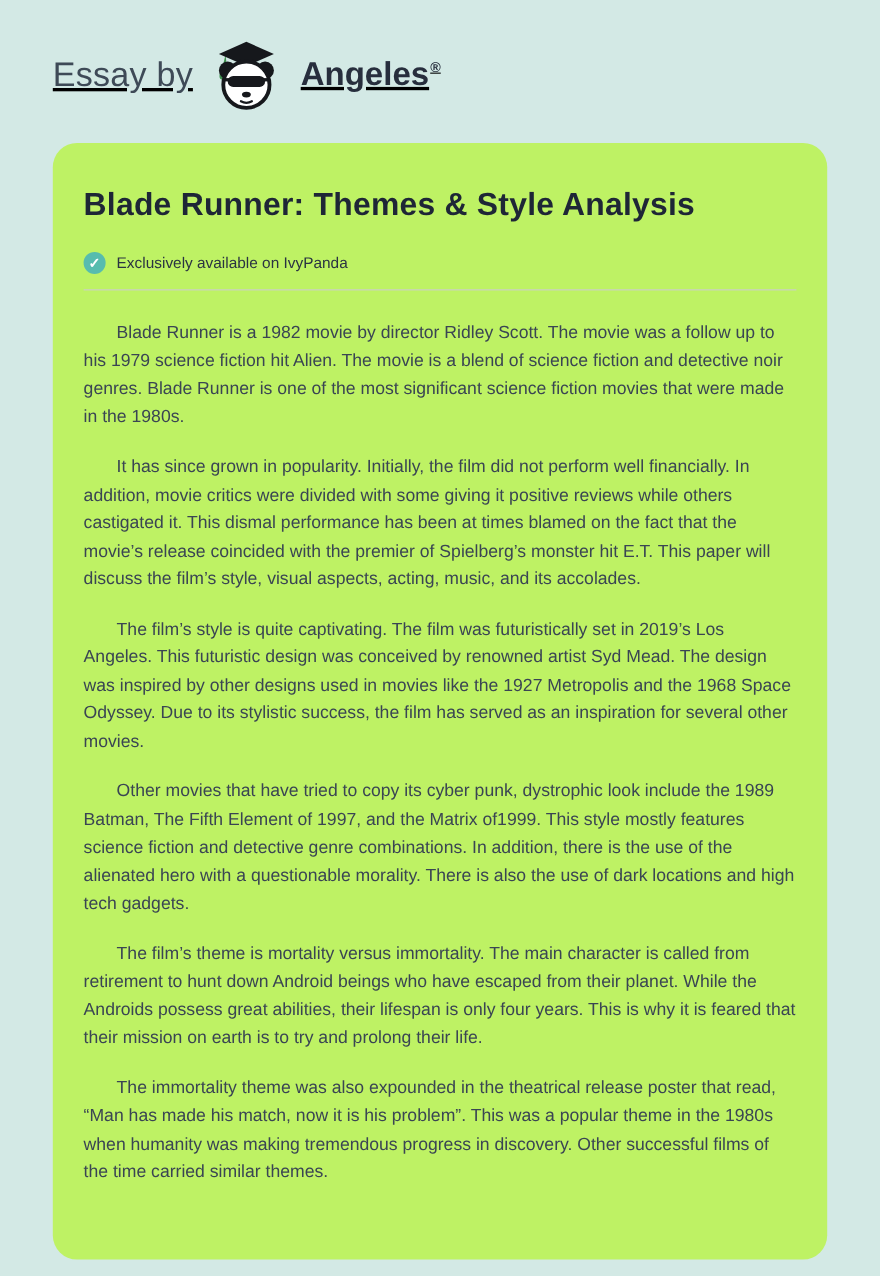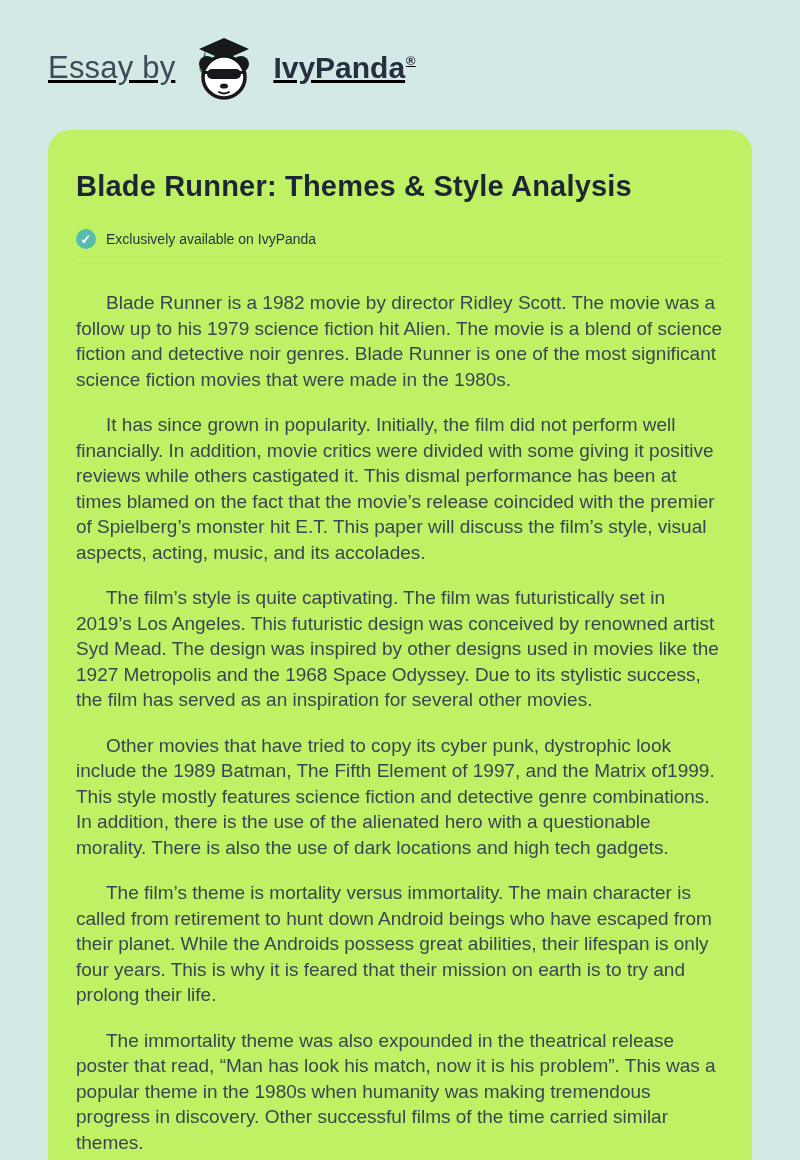--- a/index.html
+++ b/index.html
@@ -75,21 +75,21 @@
     font-size: 14px;
     font-weight: normal;
     color: #2a3342;
   }
   .divider {
     border: none;
     border-top: 1px solid #cccccc;
     margin: 12px 0 26px 0;
   }
   .body-text p {
-    font-size: 19px;
+    font-size: 16px;
     line-height: 25.5px;
     color: #3a4553;
     text-indent: 30px;
     margin-bottom: 20px;
   }
 </style>
 </head>
 <body>
 
 <div class="header">
@@ -110,36 +110,36 @@
 
       <rect x="16" y="33" width="34" height="10" rx="5" fill="#16181c"></rect>
       <rect x="13" y="35" width="6" height="3" fill="#16181c"></rect>
       <rect x="47" y="35" width="6" height="3" fill="#16181c"></rect>
 
       <ellipse cx="33" cy="50" rx="4" ry="2.6" fill="#16181c"></ellipse>
       <path d="M28 56 Q33 59 38 56" stroke="#16181c" stroke-width="2" fill="none" stroke-linecap="round"></path>
     </svg>
   </span>
   <span class="brand">
-    <span>IvyPanda</span>
+    <span>Angeles</span>
       <sup>®</sup>
   </span>
 </div>
 
 <div class="card">
   <h1 class="title">Blade Runner: Themes &amp; Style Analysis</h1>
 
   <div class="badge-row">
     <span class="check-circle">✓</span>
     <span class="badge-text">Exclusively available on IvyPanda</span>
   </div>
 
   <hr class="divider">
 
   <div class="body-text">
     <p>Blade Runner is a 1982 movie by director Ridley Scott. The movie was a follow up to his 1979 science fiction hit Alien. The movie is a blend of science fiction and detective noir genres. Blade Runner is one of the most significant science fiction movies that were made in the 1980s.</p>
     <p>It has since grown in popularity. Initially, the film did not perform well financially. In addition, movie critics were divided with some giving it positive reviews while others castigated it. This dismal performance has been at times blamed on the fact that the movie’s release coincided with the premier of Spielberg’s monster hit E.T. This paper will discuss the film’s style, visual aspects, acting, music, and its accolades.</p>
     <p>The film’s style is quite captivating. The film was futuristically set in 2019’s Los Angeles. This futuristic design was conceived by renowned artist Syd Mead. The design was inspired by other designs used in movies like the 1927 Metropolis and the 1968 Space Odyssey. Due to its stylistic success, the film has served as an inspiration for several other movies.</p>
     <p>Other movies that have tried to copy its cyber punk, dystrophic look include the 1989 Batman, The Fifth Element of 1997, and the Matrix of1999. This style mostly features science fiction and detective genre combinations. In addition, there is the use of the alienated hero with a questionable morality. There is also the use of dark locations and high tech gadgets.</p>
     <p>The film’s theme is mortality versus immortality. The main character is called from retirement to hunt down Android beings who have escaped from their planet. While the Androids possess great abilities, their lifespan is only four years. This is why it is feared that their mission on earth is to try and prolong their life.</p>
-    <p>The immortality theme was also expounded in the theatrical release poster that read, “Man has look his match, now it is his problem”. This was a popular theme in the 1980s when humanity was making tremendous progress in discovery. Other successful films of the time carried similar themes.</p>
+    <p>The immortality theme was also expounded in the theatrical release poster that read, “Man has made his match, now it is his problem”. This was a popular theme in the 1980s when humanity was making tremendous progress in discovery. Other successful films of the time carried similar themes.</p>
   </div>
 </div>
 
 </body></html>

